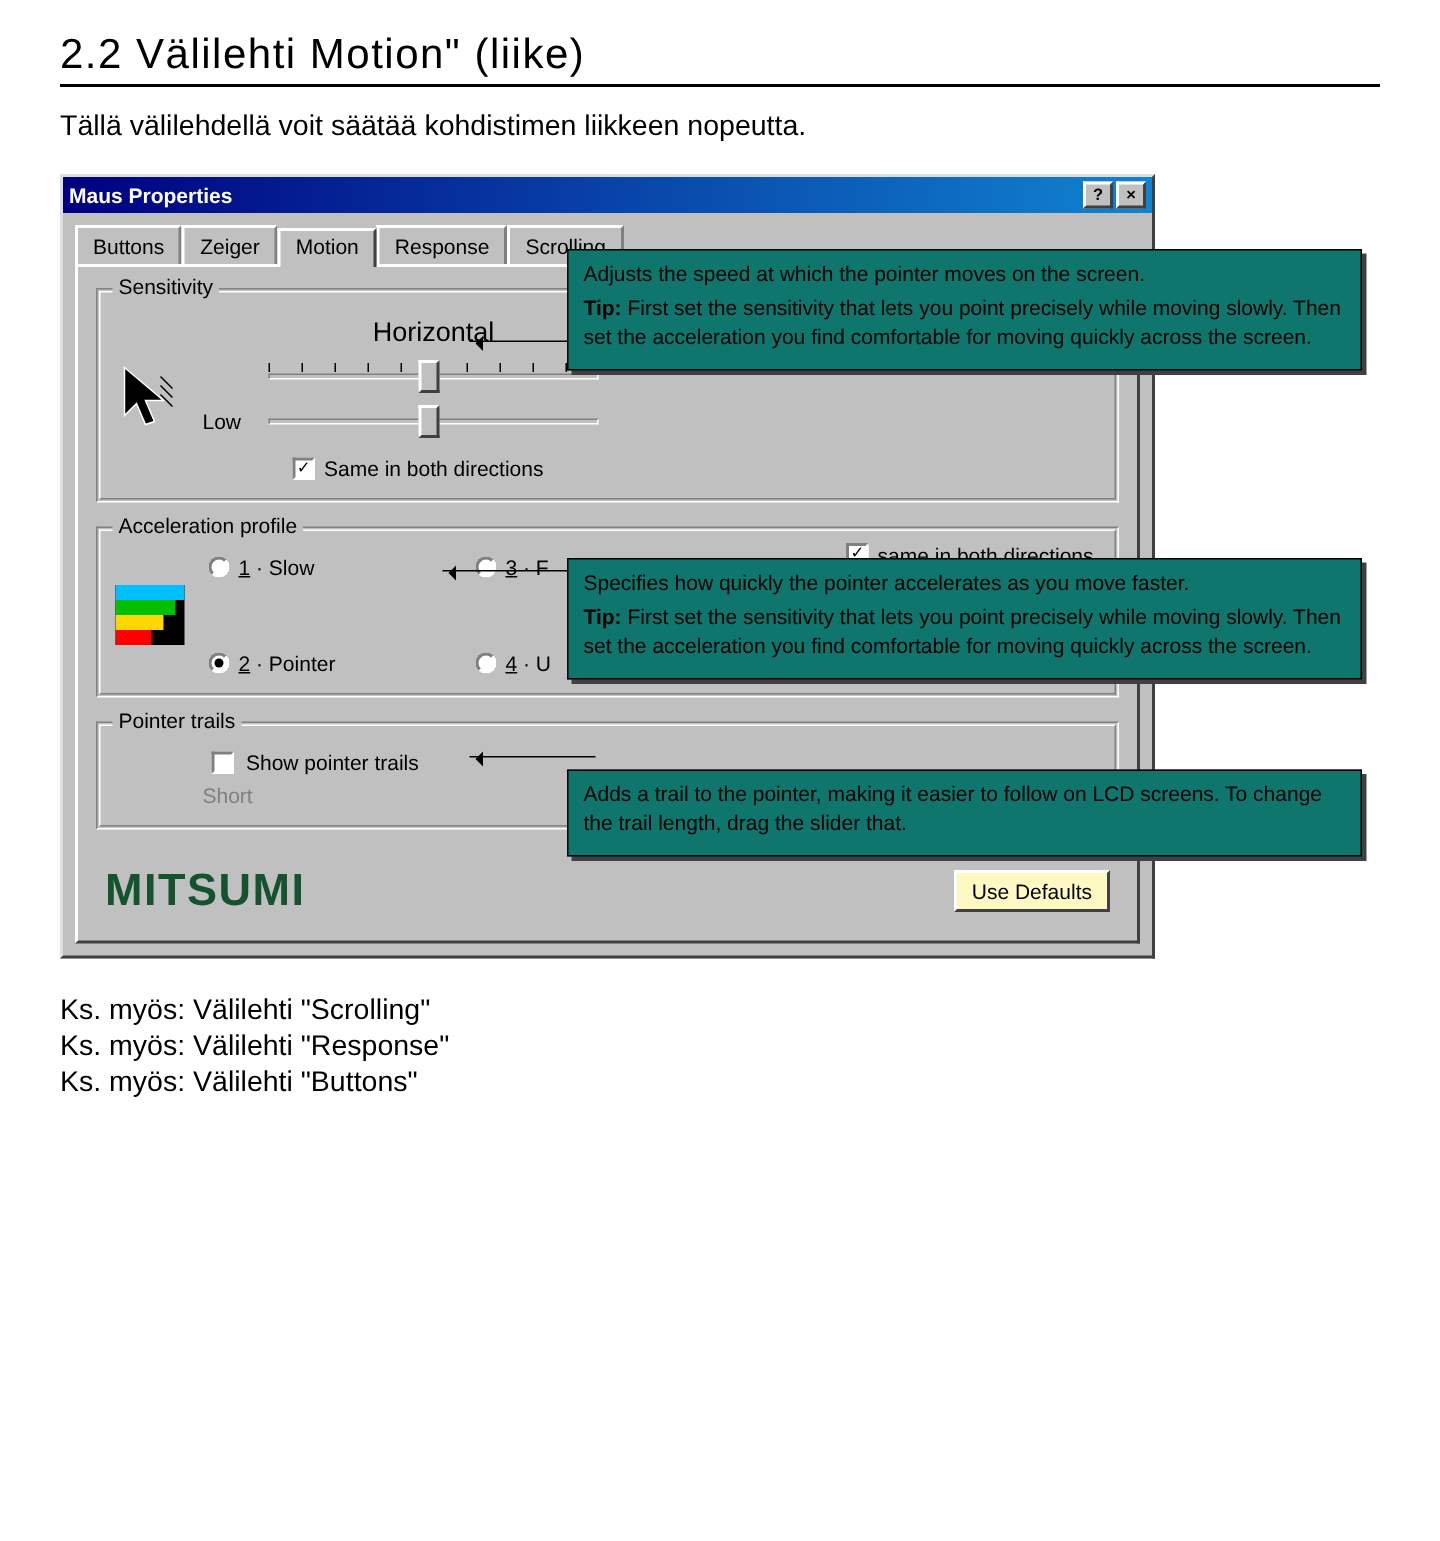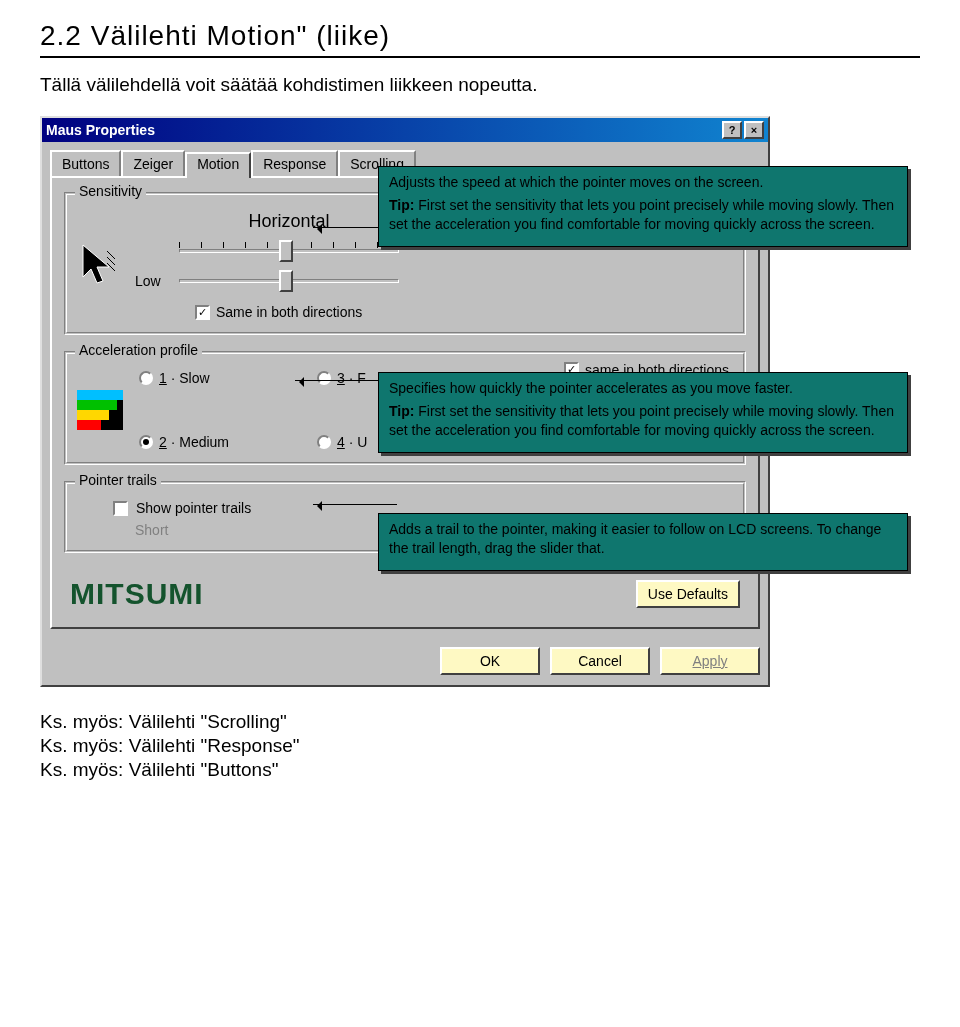--- a/index.html
+++ b/index.html
@@ -258,21 +258,21 @@
     width: 6px;
     height: 6px;
     background: #000;
     border-radius: 50%;
   }
   .u { text-decoration: underline; }
   .trails-left {
     display: flex;
     align-items: center;
     gap: 8px;
-    margin-left: 36px;
+    margin-left: 64px;
   }
   .trails-short {
     color: #808080;
     font-size: 14px;
     margin-left: 58px;
     margin-top: 6px;
   }
 
   .brand-row {
     display: flex;
@@ -434,21 +434,21 @@
             <div class="radio-item">
                 <span class="radio"></span>
                 <span><span class="u">1</span><span> · Slow</span></span>
               </div>
             <div class="radio-item">
                 <span class="radio"></span>
                 <span><span class="u">3</span><span> · F</span></span>
               </div>
             <div class="radio-item">
                 <span class="radio checked"></span>
-                <span><span class="u">2</span><span> · Medium</span></span>
+                <span><span class="u">2</span><span> · Pointer</span></span>
               </div>
             <div class="radio-item">
                 <span class="radio"></span>
                 <span><span class="u">4</span><span> · U</span></span>
               </div>
           </div>
         </div>
         <div class="leader" style="left:230px;top:28px;width:102px;"></div>
       </div>
 
@@ -463,25 +463,20 @@
       </div>
 
       <div class="brand-row">
         <span class="brand">MITSUMI</span>
         <span class="btn">Use Defaults</span>
       </div>
 
     </div>
   </div>
 
-  <div class="bottom-buttons">
-    <span class="btn">OK</span>
-    <span class="btn">Cancel</span>
-    <span class="btn disabled"><span style="text-decoration:underline">Apply</span></span>
-  </div>
 
   <div class="tooltip" style="left:336px;top:48px;">
     <div>Adjusts the speed at which the pointer moves on the screen.</div>
     <div style="margin-top:4px;">
       <b>Tip:</b><span> First set the sensitivity that lets you point precisely while moving slowly. Then set the acceleration you find comfortable for moving quickly across the screen.</span>
     </div>
   </div>
 
   <div class="tooltip" style="left:336px;top:254px;">
     <div>Specifies how quickly the pointer accelerates as you move faster.</div>

